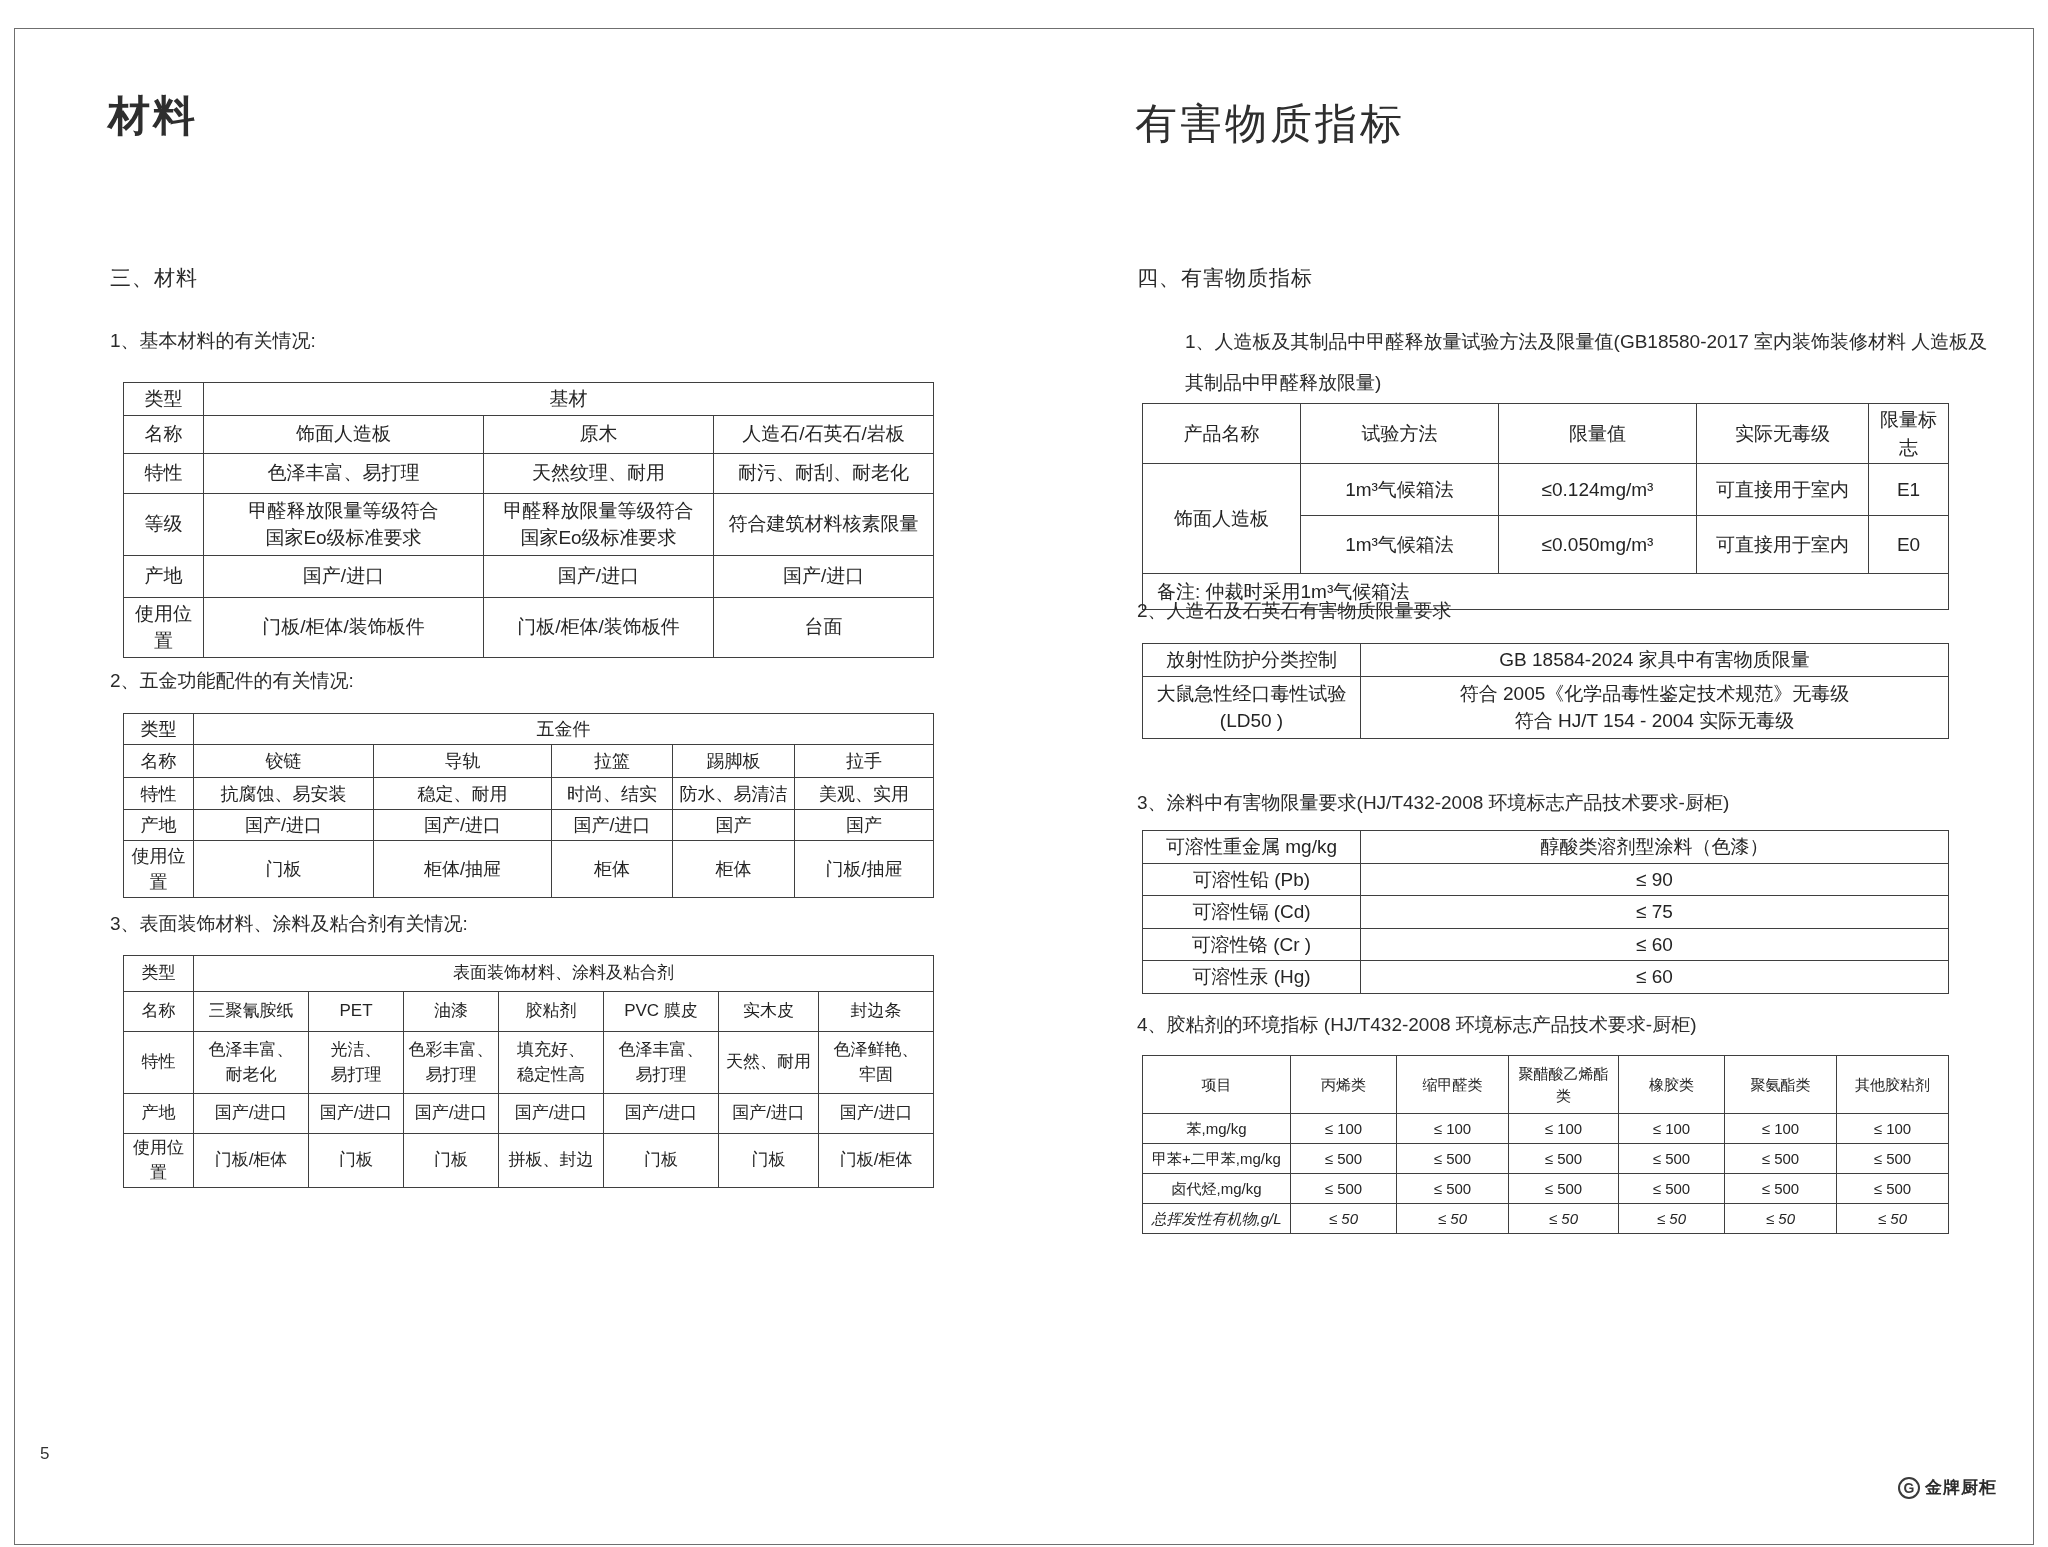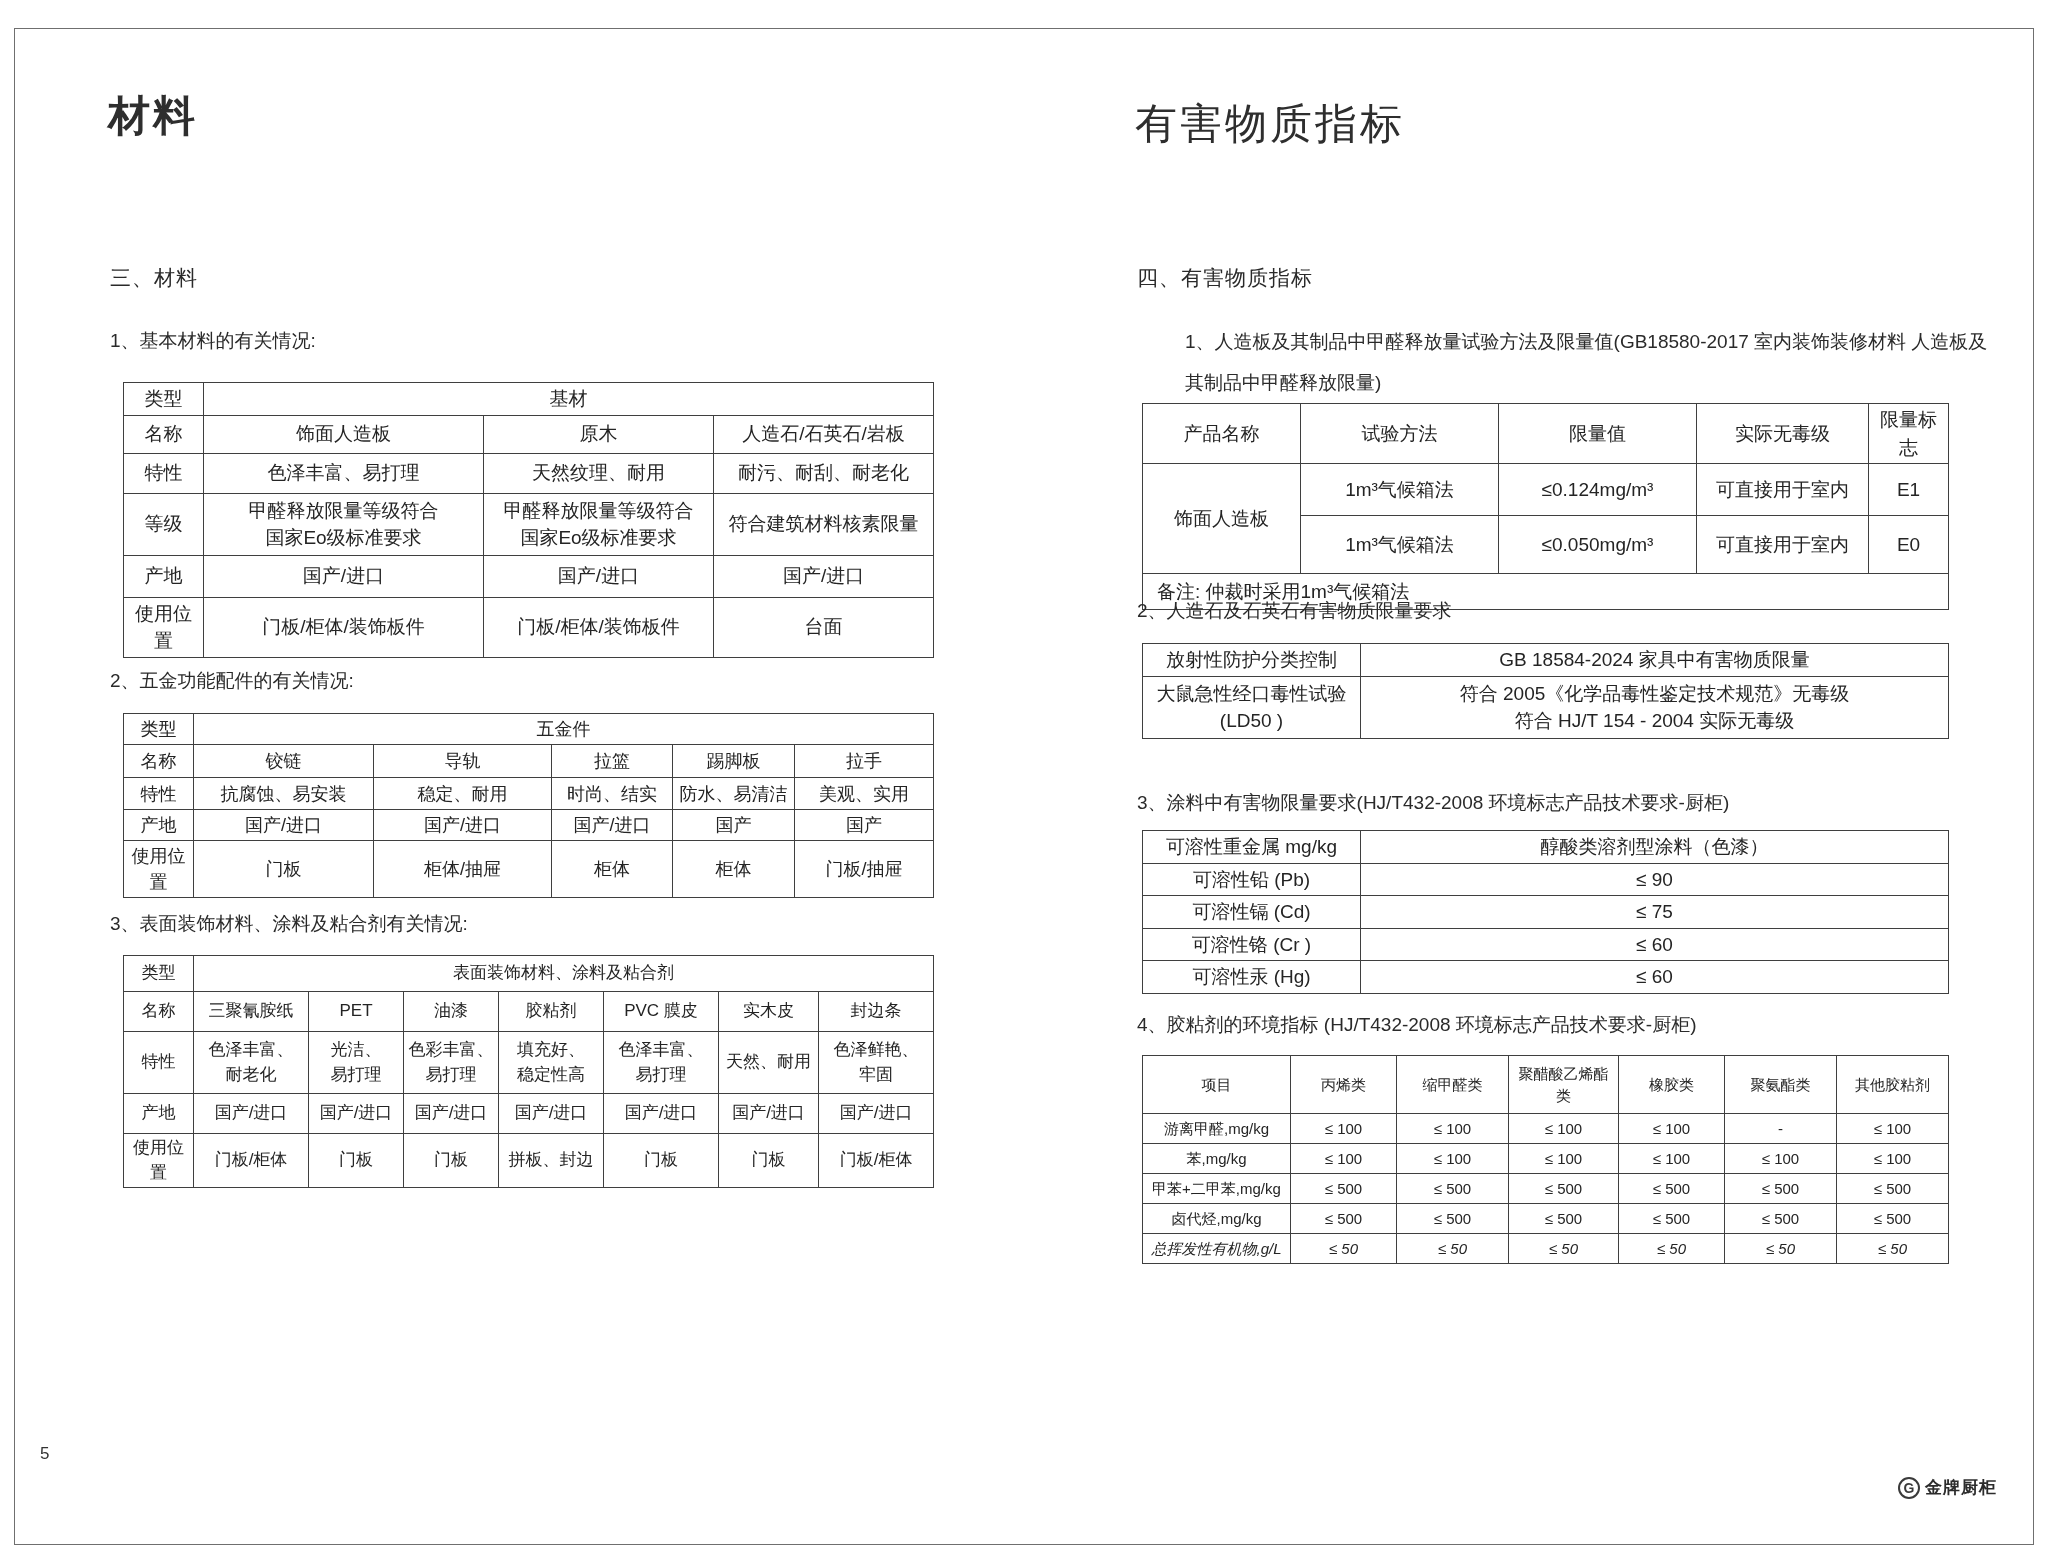--- a/index.html
+++ b/index.html
@@ -389,29 +389,20 @@
         <tr style="height: 58px;">
           <td>项目</td>
           <td>丙烯类</td>
           <td>缩甲醛类</td>
           <td>聚醋酸乙烯酯类</td>
           <td>橡胶类</td>
           <td>聚氨酯类</td>
           <td>其他胶粘剂</td>
         </tr>
         <tr style="height: 30px;">
-          <td>游离甲醛,mg/kg</td>
-          <td>≤ 100</td>
-          <td>≤ 100</td>
-          <td>≤ 100</td>
-          <td>≤ 100</td>
-          <td>-</td>
-          <td>≤ 100</td>
-        </tr>
-        <tr style="height: 30px;">
           <td>苯,mg/kg</td>
           <td>≤ 100</td>
           <td>≤ 100</td>
           <td>≤ 100</td>
           <td>≤ 100</td>
           <td>≤ 100</td>
           <td>≤ 100</td>
         </tr>
         <tr style="height: 30px;">
           <td>甲苯+二甲苯,mg/kg</td>

